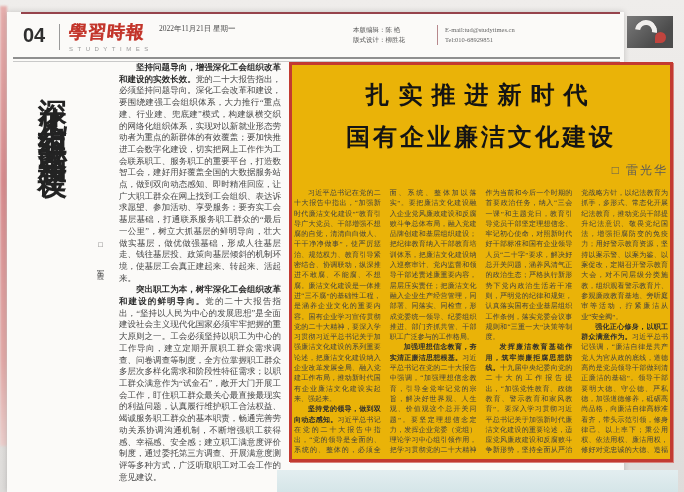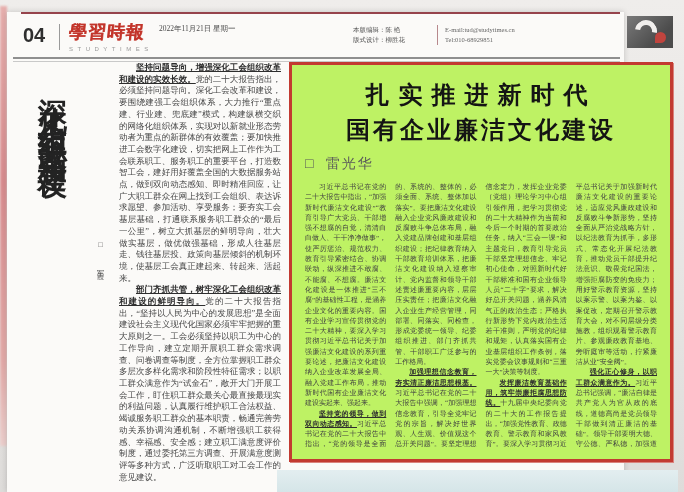--- a/index.html
+++ b/index.html
@@ -62,31 +62,31 @@
   .vbyline {
     position:absolute; left:88px; top:228px; height:80px;
     writing-mode:vertical-rl; text-orientation:upright;
     font-size:7.5px; color:#5a5a5a; letter-spacing:3px;
   }
   .left-body {
     position:absolute; left:112px; top:50px; width:162px; height:428px; overflow:hidden;
     font-size:8.5px; line-height:11.7px; text-align:justify; color:#474747;
   }
   .left-body p { text-indent:2em; }
-  .left-body strong, .cols strong { font-weight:bold; color:#2e2e2e;text-decoration:underline; }
+  .left-body strong, .cols strong { font-weight:bold; color:#2e2e2e; }
   
   .redbox {
     position:absolute; left:282px; top:50px; width:384px; height:400px;
-    border:3px solid #c23a31; background:#bef264; padding:12px 13px 8px;
+    border:3px solid #c23a31; background:#eab308; padding:12px 2px 8px;
     box-shadow:1px 1px 0 #d9837d;
   }
   .m-title { text-align:center; font-weight:900; color:#141414; white-space:nowrap; }
   .m-title.l1 { font-size:24px; letter-spacing:9px; margin-top:2px; }
-  .m-title.l2 { font-size:24px; letter-spacing:3px; margin-top:3px; }
-  .m-byline { text-align:left; font-size:14px; color:#5a5a5a; margin:9px 0 9px; letter-spacing:2px;font-family:Liberation Mono, monospace; }
+  .m-title.l2 { font-size:24px; letter-spacing:3px; margin-top:10px; }
+  .m-byline { text-align:right; font-size:12px; color:#5a5a5a; margin:9px 0 9px; letter-spacing:2px; }
   .cols {
     column-count:4; column-gap:9px; height:272px; overflow:hidden;
     font-size:7px; line-height:10.3px; text-align:justify; color:#404040;
   }
   .cols p { text-indent:2em; }
   
   .bottom-band {
     position:absolute; left:270px; top:458px; width:401px; height:22px;
     background:linear-gradient(180deg,#e3eef0,#d5e5e8);
   }
@@ -122,21 +122,21 @@
     <span class="logo-swirl"></span>
     <span class="logo-dot"></span>
   </div>
   <div class="rule-a"></div>
   <div class="rule-b"></div>
 
   <div class="vtitle">深化工会组织改革和建设</div>
   <div class="vbyline">□ 军霞</div>
   <div class="left-body">
     <p><strong>坚持问题导向，增强深化工会组织改革和建设的实效长效。</strong><span>党的二十大报告指出，必须坚持问题导向。深化工会改革和建设，要围绕建强工会组织体系，大力推行“重点建、行业建、兜底建”模式，构建纵横交织的网络化组织体系，实现对以新就业形态劳动者为重点的新群体的有效覆盖；要加快推进工会数字化建设，切实把网上工作作为工会联系职工、服务职工的重要平台，打造数智工会，建好用好覆盖全国的大数据服务站点，做到双向动态感知、即时精准回应，让广大职工群众在网上找到工会组织、表达诉求愿望、参加活动、享受服务；要夯实工会基层基础，打通联系服务职工群众的“最后一公里”，树立大抓基层的鲜明导向，壮大做实基层，做优做强基础，形成人往基层走、钱往基层投、政策向基层倾斜的机制环境，使基层工会真正建起来、转起来、活起来。</span></p>
-    <p><strong>部门齐抓共管，树牢深化工会组织改革和建设的鲜明导向。</strong><span>党的二十大报告指出，“坚持以人民为中心的发展思想”是全面建设社会主义现代化国家必须牢牢把握的重大原则之一。工会必须坚持以职工为中心的工作导向，建立定期开展职工群众需求调查、问卷调查等制度，全方位掌握职工群众多层次多样化需求和阶段性特征需求；以职工群众满意作为“试金石”，敞开大门开展工会工作，盯住职工群众最关心最直接最现实的利益问题，认真履行维护职工合法权益、竭诚服务职工群众的基本职责，畅通完善劳动关系协调沟通机制，不断增强职工获得感、幸福感、安全感；建立职工满意度评价制度，通过委托第三方调查、开展满意度测评等多种方式，广泛听取职工对工会工作的意见建议。</span></p>
+    <p><strong>突出职工为本，树牢深化工会组织改革和建设的鲜明导向。</strong><span>党的二十大报告指出，“坚持以人民为中心的发展思想”是全面建设社会主义现代化国家必须牢牢把握的重大原则之一。工会必须坚持以职工为中心的工作导向，建立定期开展职工群众需求调查、问卷调查等制度，全方位掌握职工群众多层次多样化需求和阶段性特征需求；以职工群众满意作为“试金石”，敞开大门开展工会工作，盯住职工群众最关心最直接最现实的利益问题，认真履行维护职工合法权益、竭诚服务职工群众的基本职责，畅通完善劳动关系协调沟通机制，不断增强职工获得感、幸福感、安全感；建立职工满意度评价制度，通过委托第三方调查、开展满意度测评等多种方式，广泛听取职工对工会工作的意见建议。</span></p>
   </div>
 
   <div class="redbox">
     <div class="m-title l1">扎实推进新时代</div>
     <div class="m-title l2">国有企业廉洁文化建设</div>
     <div class="m-byline">□ 雷光华</div>
     <div class="cols">
       <p><strong></strong><span>习近平总书记在党的二十大报告中指出，“加强新时代廉洁文化建设”“教育引导广大党员、干部增强不想腐的自觉，清清白白做人、干干净净做事”，使严厉惩治、规范权力、教育引导紧密结合、协调联动，纵深推进不敢腐、不能腐、不想腐。廉洁文化建设是一体推进“三不腐”的基础性工程，是涵养企业文化的重要内容。国有企业学习宣传贯彻党的二十大精神，要深入学习贯彻习近平总书记关于加强廉洁文化建设的系列重要论述，把廉洁文化建设纳入企业改革发展全局、融入党建工作布局，推动新时代国有企业廉洁文化建设实起来、强起来。</span></p>
       <p><strong>坚持党的领导，做到双向动态感知。</strong><span>习近平总书记在党的二十大报告中指出，“党的领导是全面的、系统的、整体的，必须全面、系统、整体加以落实”。要把廉洁文化建设融入企业党风廉政建设和反腐败斗争总体布局，融入党建品牌创建和基层组织建设；把纪律教育纳入干部教育培训体系，把廉洁文化建设纳入巡察审计、党内监督和领导干部述责述廉重要内容，层层压实责任；把廉洁文化融入企业生产经营管理，同部署、同落实、同检查，形成党委统一领导、纪委组织推进、部门齐抓共管、干部职工广泛参与的工作格局。</span></p>
       <p><strong>加强理想信念教育，夯实清正廉洁思想根基。</strong><span>习近平总书记在党的二十大报告中强调，“加强理想信念教育，引导全党牢记党的宗旨，解决好世界观、人生观、价值观这个总开关问题”。要坚定理想信念定力，发挥企业党委（党组）理论学习中心组引领作用，把学习贯彻党的二十大精神作为当前和今后一个时期的首要政治任务，纳入“三会一课”和主题党日，教育引导党员干部坚定理想信念、牢记初心使命，对照新时代好干部标准和国有企业领导人员“二十字”要求，解决好总开关问题，涵养风清气正的政治生态；严格执行新形势下党内政治生活若干准则，严明党的纪律和规矩，认真落实国有企业基层组织工作条例，落实党委会议事规则和“三重一大”决策等制度。</span></p>

